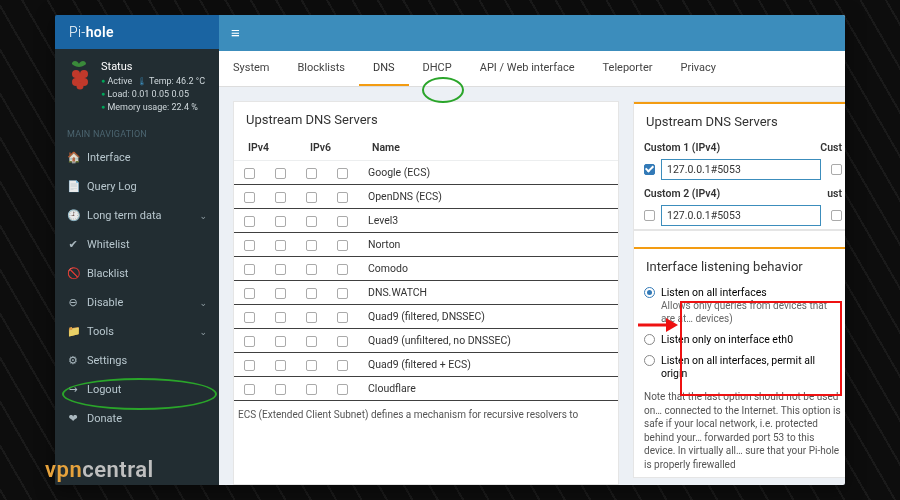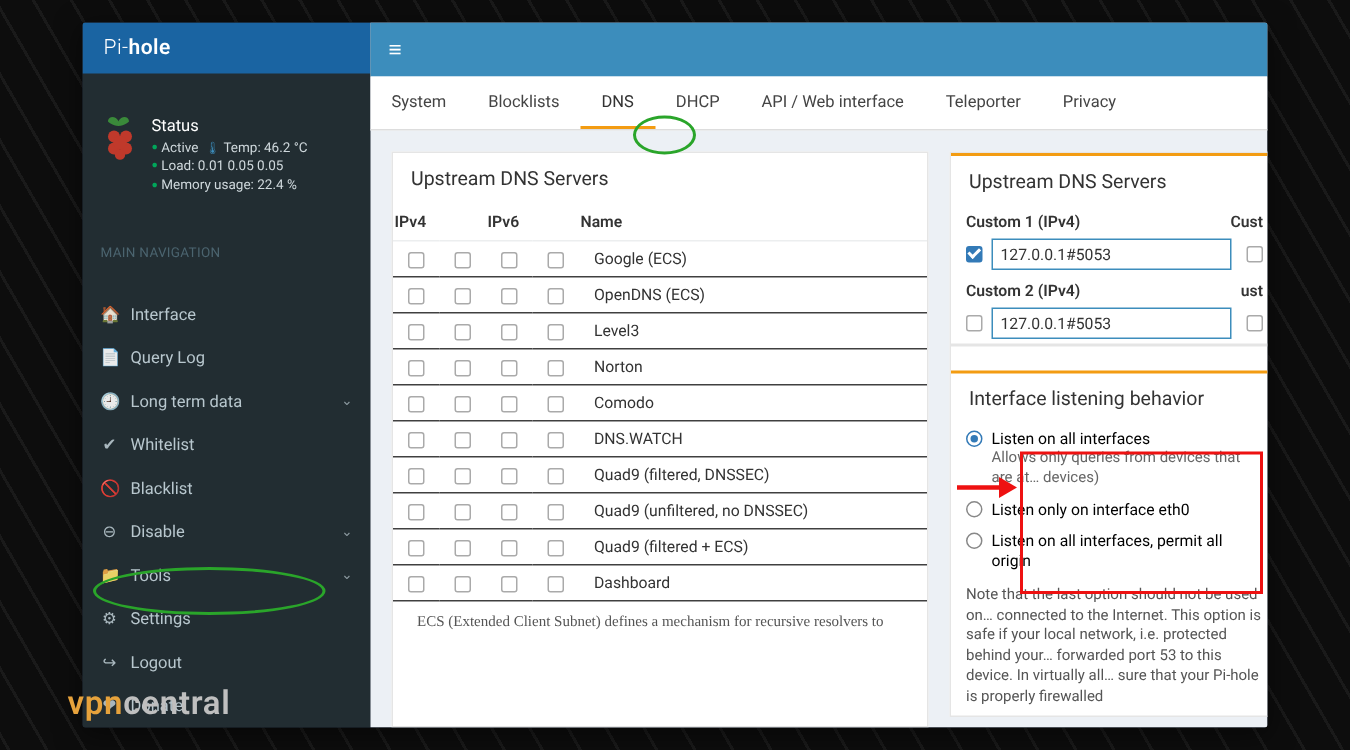--- a/index.html
+++ b/index.html
@@ -8,21 +8,21 @@
 
 .bg-stripes { position: absolute; inset: 0; background: #0a0a0a; overflow: hidden; }
 .bg-stripes::before { content: ""; position: absolute; width: 1400px; height: 1400px; left: -300px; top: -500px;
   background: repeating-linear-gradient(65deg, #0d0d0d 0 20px, #1a1a1a 20px 22px);
   transform: rotate(-5deg); border-radius: 50%; }
 
 
 .app { position: absolute; left: 55px; top: 15px; width: 790px; height: 470px; background: #1f2937; display: flex; border-radius: 2px; overflow: hidden; box-shadow: 0 4px 18px rgba(0,0,0,.5); }
 
 
-.sidebar { width: 192px; background: #222d32; color: #b8c7ce; font-size: 11px; display: flex; flex-direction: column; justify-content: space-between; }
+.sidebar { width: 164px; background: #222d32; color: #b8c7ce; font-size: 11px; display: flex; flex-direction: column; }
 .brand { background: #1a64a2; color: #fff; font-size: 14px; font-weight: 300; padding: 9px 14px; letter-spacing: .3px; }
 .brand span.thin { font-weight: 300; }
 .brand span.bold { font-weight: 600; }
 
 .status-blk { display: flex; gap: 8px; padding: 10px 12px 8px; }
 .rasp-icon { width: 26px; height: 32px; position: relative; }
 .rasp-icon svg { width: 26px; height: 32px; }
 .status-lines { font-size: 9px; line-height: 1.4; color: #cfd8dc; }
 .status-lines .stat-title { font-size: 11px; color: #fff; margin-bottom: 1px; }
 .dot-g { color: #00a65a; font-size: 7px; vertical-align: 1px; }
@@ -43,27 +43,27 @@
 .tab.active { border-bottom-color: #f39c12; color: #333; }
 
 .content { flex: 1; padding: 14px 0 0 14px; display: flex; gap: 14px; overflow: hidden; }
 .panel { background: #fff; border: 1px solid #e5e5e5; font-size: 11px; }
 .panel-left { flex: 1; }
 .panel-right { width: 220px; margin-right: -8px; }
 .panel h3 { font-size: 13px; font-weight: 400; color: #333; padding: 10px 12px 8px; }
 .panel .phead { border-top: 2px solid #f39c12; }
 
 table.dns { width: 100%; border-collapse: collapse; font-size: 10.5px; color: #333; }
-table.dns th { text-align: left; font-weight: 600; padding: 6px 1px; border-bottom: 1px solid #eceeef; }
+table.dns th { text-align: left; font-weight: 600; padding: 6px 14px; border-bottom: 1px solid #eceeef; }
 table.dns td { padding: 5px 10px; border-bottom: 1px solid #404040; }
 .chk { width: 11px; height: 11px; border: 1px solid #aaa; border-radius: 2px; display: inline-block; background: #fff; vertical-align: middle; }
 .chk.on { background: #337ab7; border-color: #337ab7; position: relative; }
 .chk.on::after { content: ""; position: absolute; left: 2px; top: -1px; width: 3px; height: 6px; border: solid #fff; border-width: 0 2px 2px 0; transform: rotate(45deg); }
 
-.ecs-note { font-size: 10px; color: #555; padding: 8px 16px; font-family: Liberation Serif, serif; }
+.ecs-note { font-size: 10px; color: #555; padding: 8px 4px; }
 
 
 .field-row { display: flex; align-items: center; gap: 6px; padding: 3px 10px; }
 .field-label { font-size: 10.5px; font-weight: 600; color: #333; padding: 4px 10px 2px; }
 .field-row input { flex: 1; border: 1px solid #3c8dbc; padding: 3px 5px; font-size: 10.5px; color: #333; outline: none; }
 
 .panel-int-head { border-top: 2px solid #f39c12; margin-top: 16px; }
 .radio-row { display: flex; gap: 6px; padding: 4px 10px; align-items: flex-start; font-size: 10.5px; }
 .radio { width: 11px; height: 11px; border: 1px solid #888; border-radius: 50%; flex: none; margin-top: 1px; position: relative; background: #fff; }
 .radio.on { border-color: #337ab7; }
@@ -255,21 +255,21 @@
                 <td style="width: 26px;"><span class="chk"></span></td>
                 <td style="width: 26px;"><span class="chk"></span></td>
                 <td style="width: 26px;"><span class="chk"></span></td>
                 <td>Quad9 (filtered + ECS)</td>
               </tr>
               <tr>
                 <td style="width: 26px;"><span class="chk"></span></td>
                 <td style="width: 26px;"><span class="chk"></span></td>
                 <td style="width: 26px;"><span class="chk"></span></td>
                 <td style="width: 26px;"><span class="chk"></span></td>
-                <td>Dashboard</td>
+                <td>Cloudflare</td>
               </tr>
             </tbody>
         </table>
         <div class="ecs-note">ECS (Extended Client Subnet) defines a mechanism for recursive resolvers to</div>
       </div>
 
       <div style="display:flex;flex-direction:column;">
         <div class="panel panel-right">
           <h3 class="phead">Upstream DNS Servers</h3>
           <div id="custom-fields">

